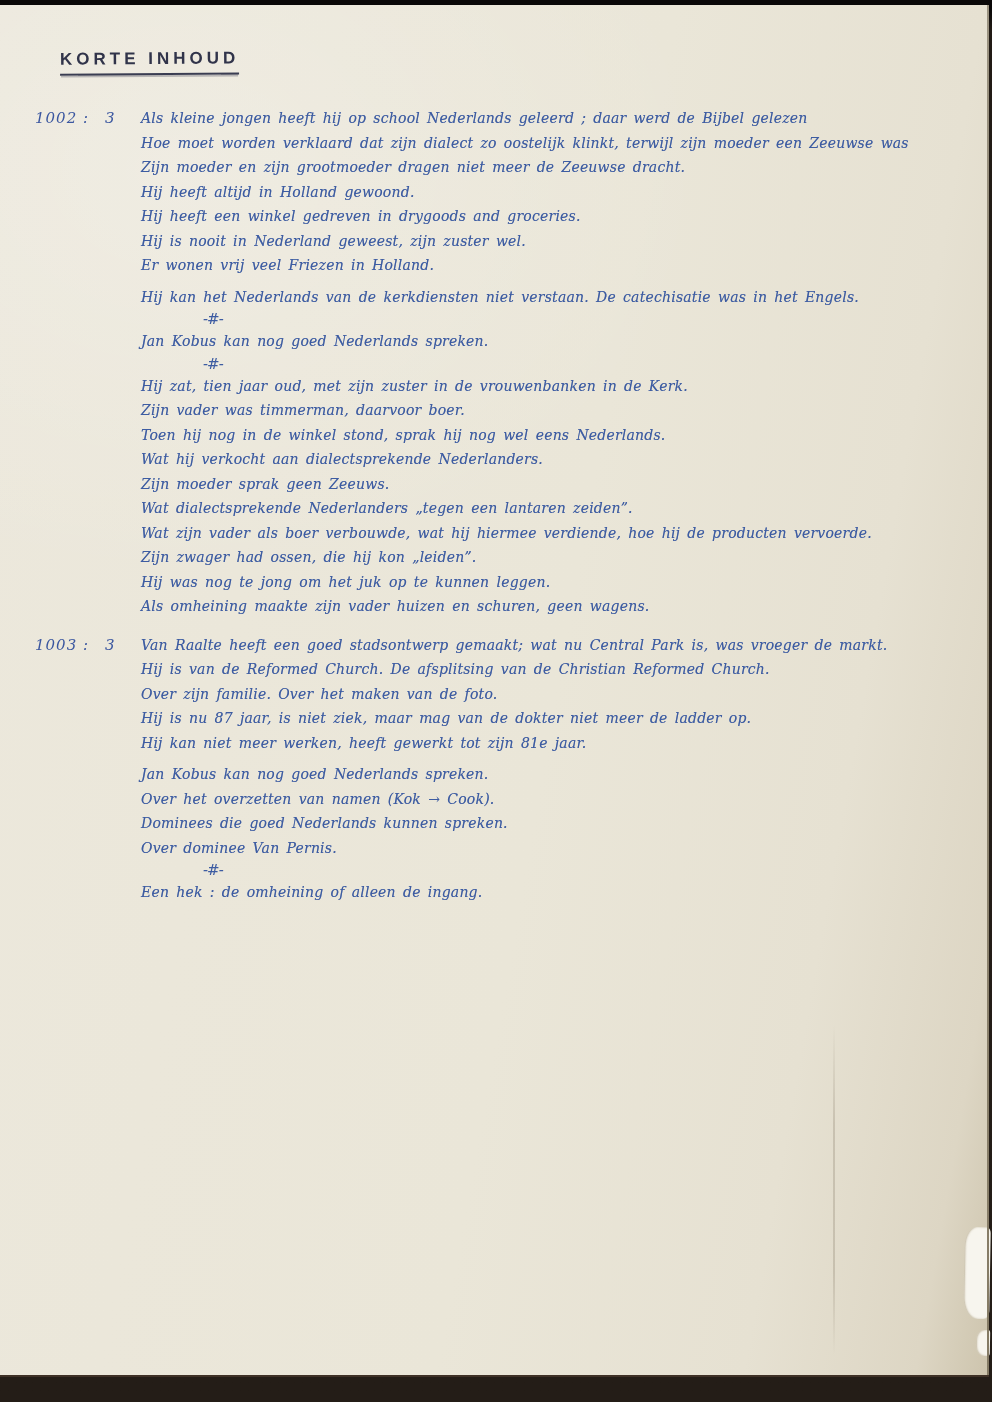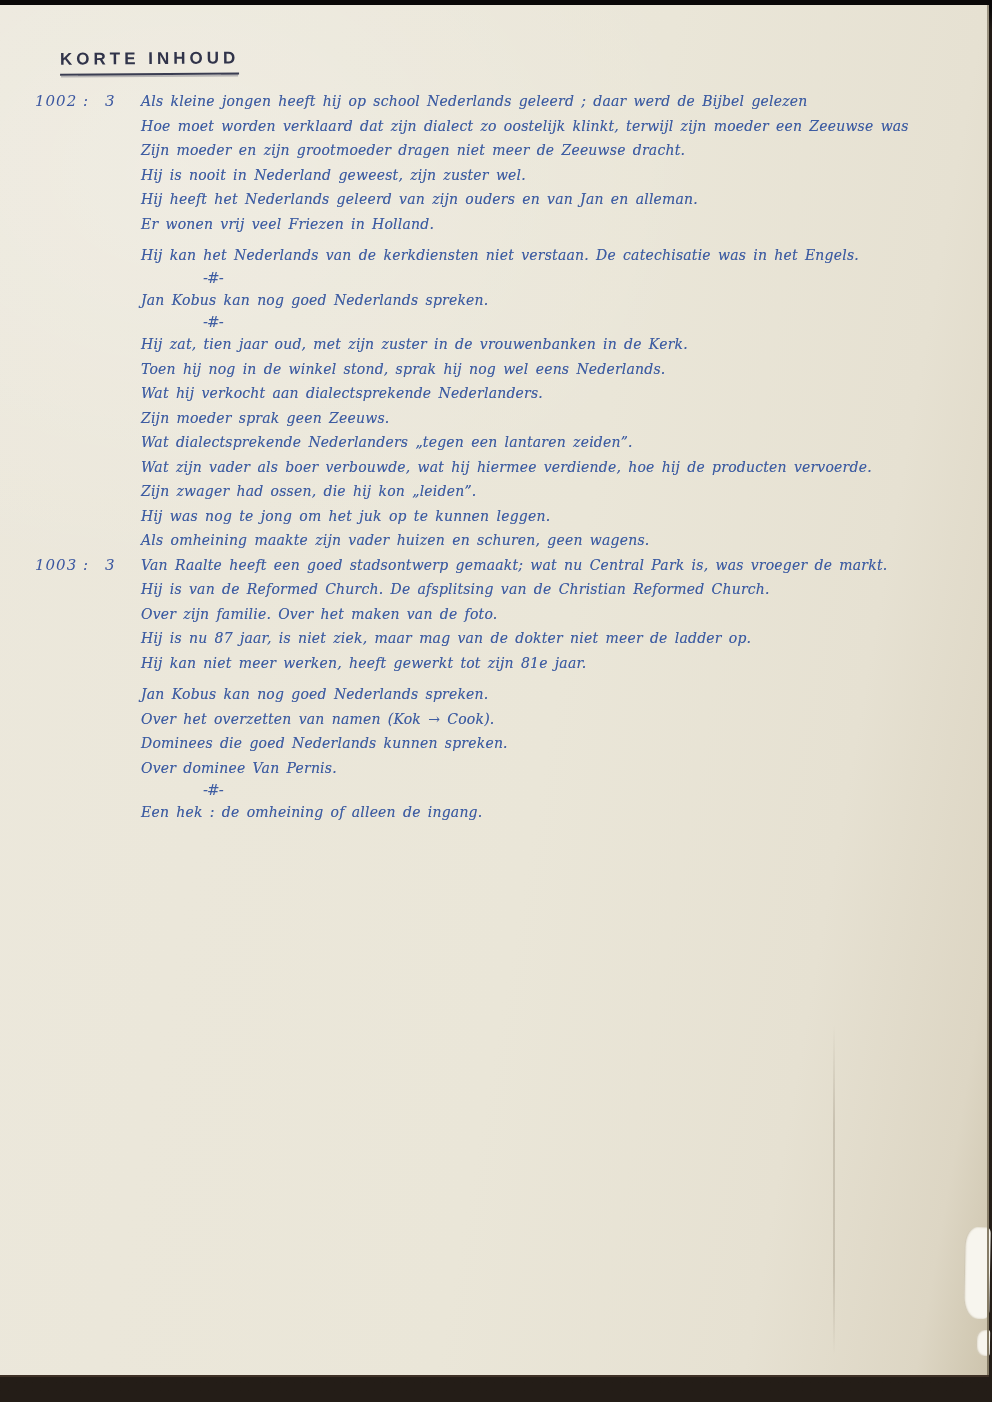--- a/index.html
+++ b/index.html
@@ -50,22 +50,22 @@
     color: #31344a;
     padding-bottom: 4px;
     border-bottom: 2.5px solid #3a3d52;
     box-shadow: 0 3px 0 -1px rgba(58,61,82,0.30);
     transform: rotate(-0.4deg);
   }
   .content {
     position: absolute; left: 35px; top: 84px; right: 4px;
     color: #3d5ca2;
   }
-  .section { display: flex; align-items: flex-start; }
-  .section + .section { margin-top: 0; }
+  .section { display: flex; align-items: flex-start; margin-top: 17px; }
+  .section + .section { margin-top: 14px; }
   .num {
     width: 70px; flex: 0 0 70px;
     font-style: italic; font-size: 15px; letter-spacing: 1px;
     line-height: 24.5px;
     color: #3b57a0;
   }
   .tape {
     width: 36px; flex: 0 0 36px;
     font-style: italic; font-size: 15px;
     line-height: 24.5px;
@@ -99,28 +99,30 @@
   <div class="paper">
     <div class="header">KORTE INHOUD</div>
     <div class="content">
   <div class="section">
     <div class="num">1002 :</div>
     <div class="tape">3</div>
     <div class="lines">
             <div class="line">Als kleine jongen heeft hij op school Nederlands geleerd ;  daar werd de Bijbel gelezen</div>
             <div class="line">Hoe moet worden verklaard dat zijn dialect zo oostelijk klinkt, terwijl zijn moeder een Zeeuwse was</div>
             <div class="line">Zijn moeder en zijn grootmoeder dragen niet meer de Zeeuwse dracht.</div>
+            <div class="line">Hij heeft altijd in Holland gewoond.</div>
+            <div class="line">Hij heeft een winkel gedreven in drygoods and groceries.</div>
             <div class="line">Hij is nooit in Nederland geweest, zijn zuster wel.</div>
-            <div class="line">Hij heeft het Nederlands geleerd van zijn ouders en van Jan en alleman.</div>
             <div class="line">Er wonen vrij veel Friezen in Holland.</div>
             <div class="line gap">Hij kan het Nederlands van de kerkdiensten niet verstaan. De catechisatie was in het Engels.</div>
             <div class="mark">-#-</div>
             <div class="line">Jan Kobus kan nog goed Nederlands spreken.</div>
             <div class="mark">-#-</div>
             <div class="line">Hij zat, tien jaar oud, met zijn zuster in de vrouwenbanken in de Kerk.</div>
+            <div class="line">Zijn vader was timmerman, daarvoor boer.</div>
             <div class="line">Toen hij nog in de winkel stond, sprak hij nog wel eens Nederlands.</div>
             <div class="line">Wat hij verkocht aan dialectsprekende Nederlanders.</div>
             <div class="line">Zijn moeder sprak geen Zeeuws.</div>
             <div class="line">Wat dialectsprekende Nederlanders „tegen een lantaren zeiden”.</div>
             <div class="line">Wat zijn vader als boer verbouwde, wat hij hiermee verdiende, hoe hij de producten vervoerde.</div>
             <div class="line">Zijn zwager had ossen, die hij kon „leiden”.</div>
             <div class="line">Hij was nog te jong om het juk op te kunnen leggen.</div>
             <div class="line">Als omheining maakte zijn vader huizen en schuren, geen wagens.</div>
           </div>
   </div>

